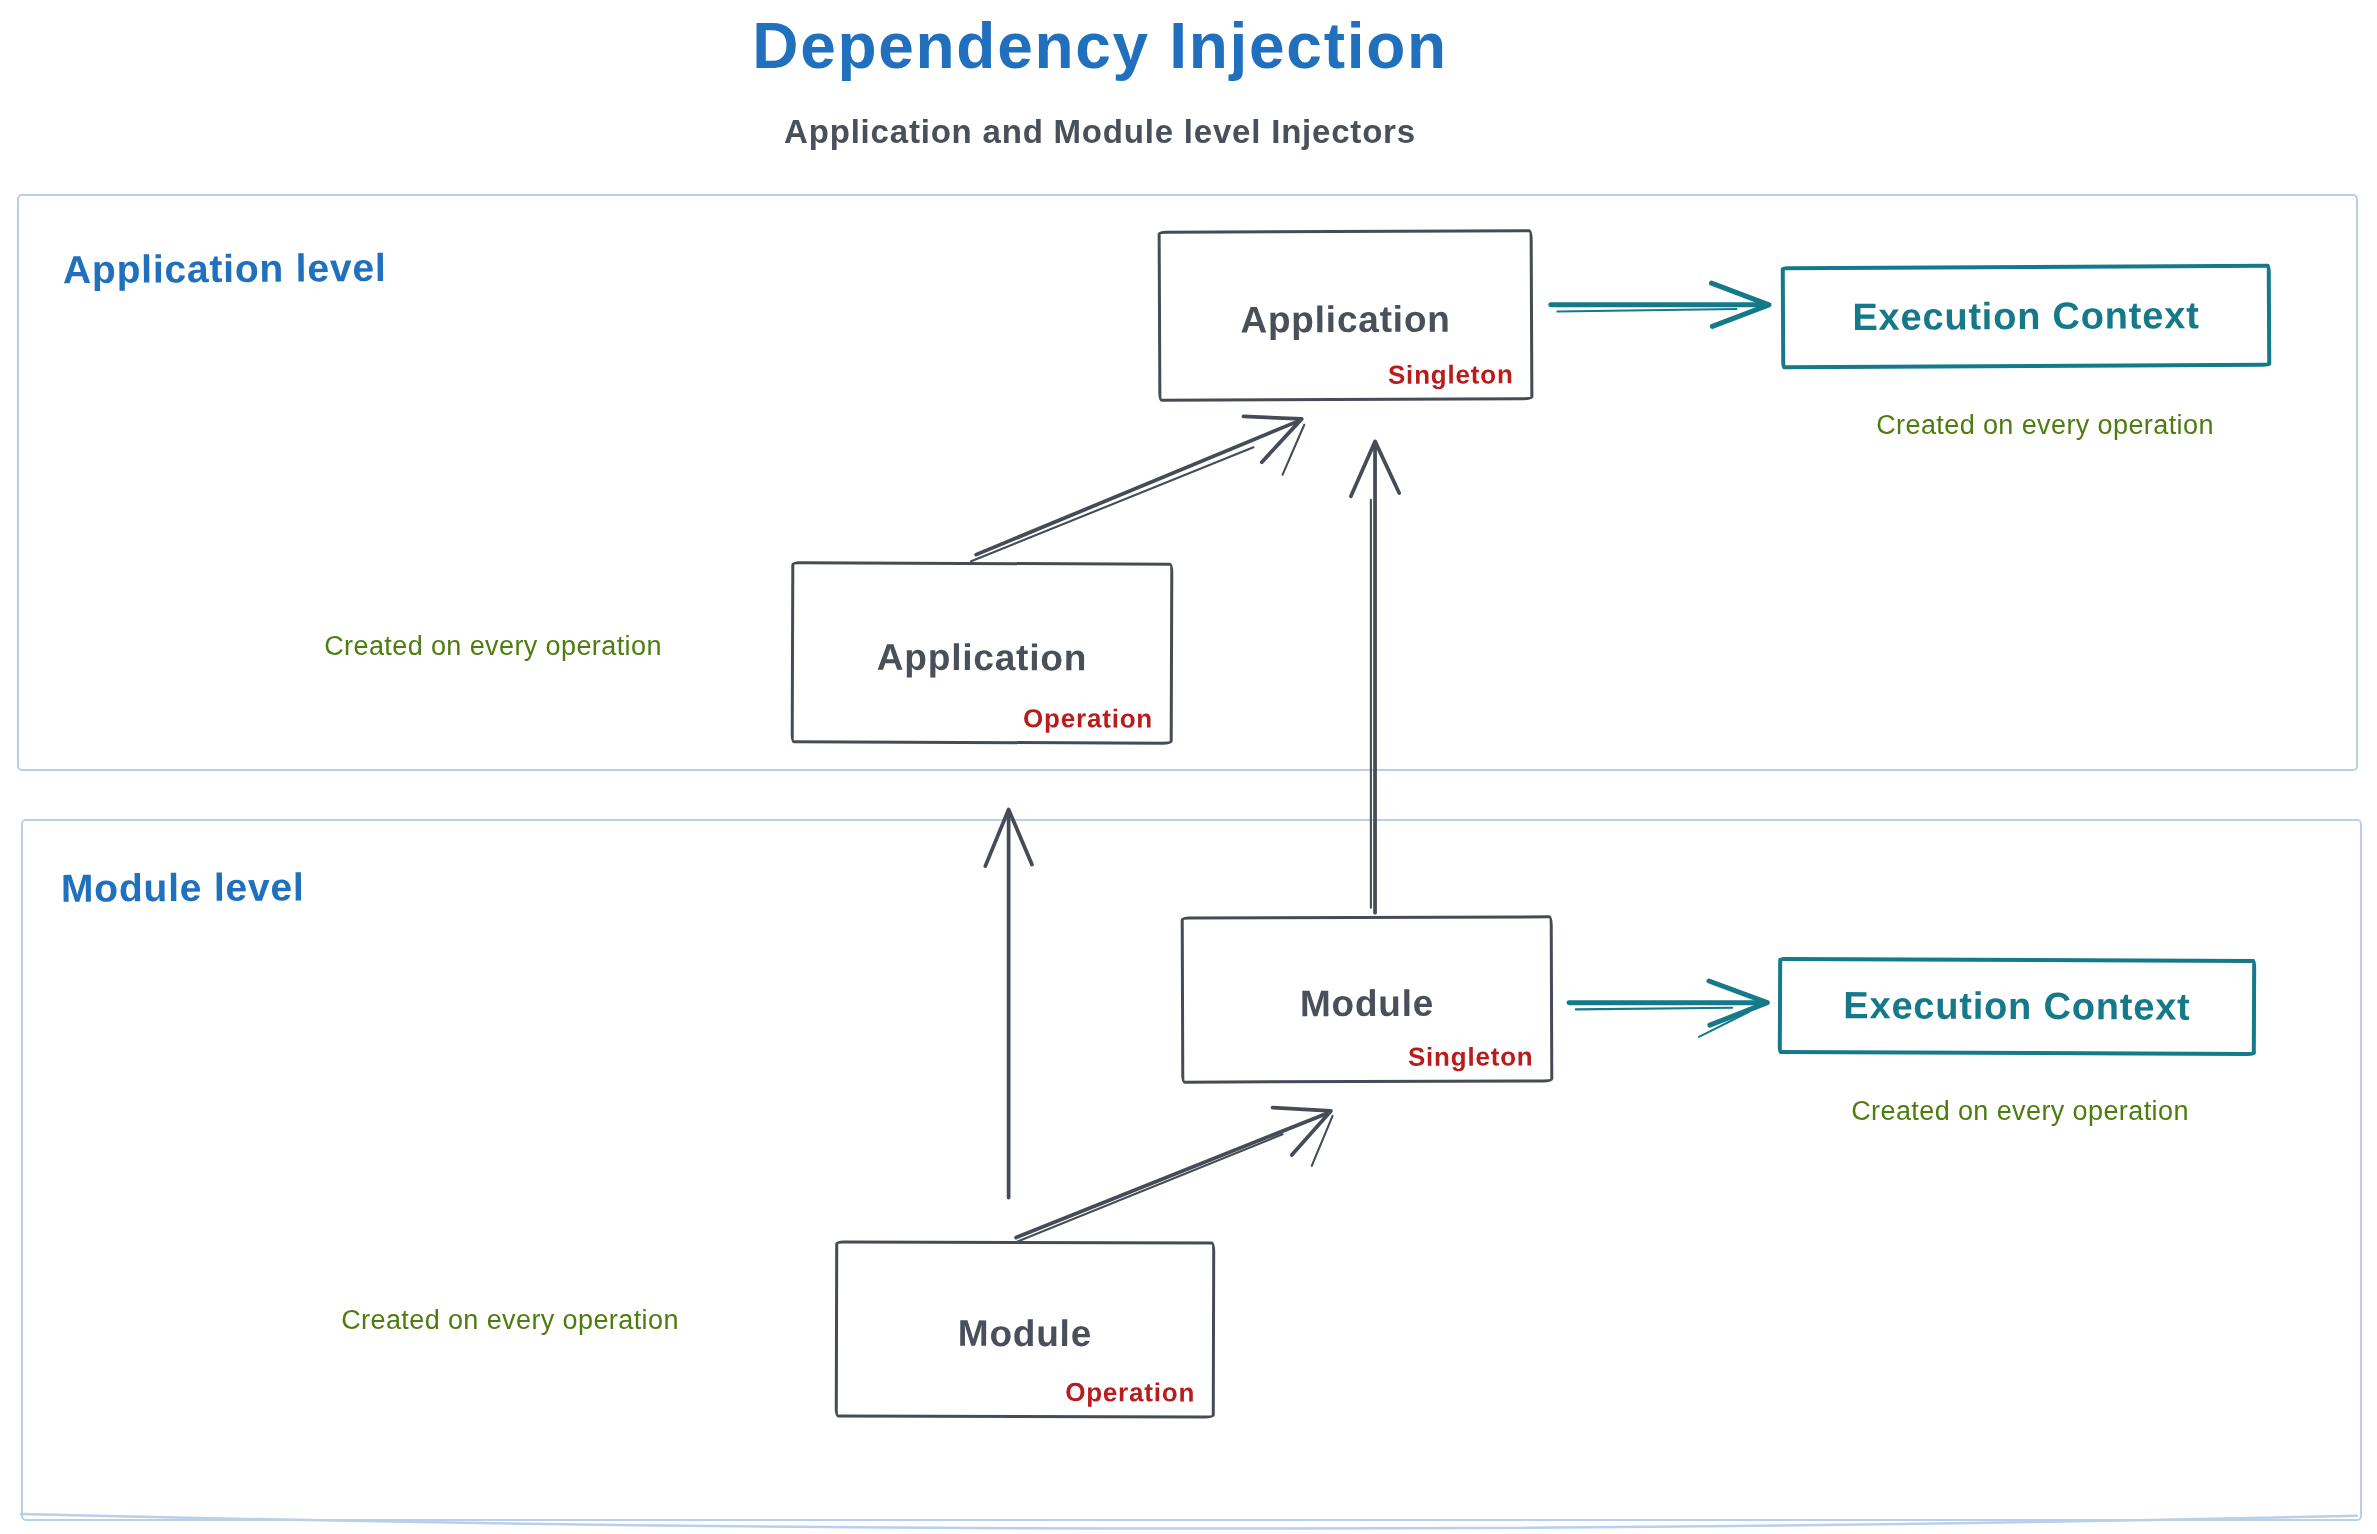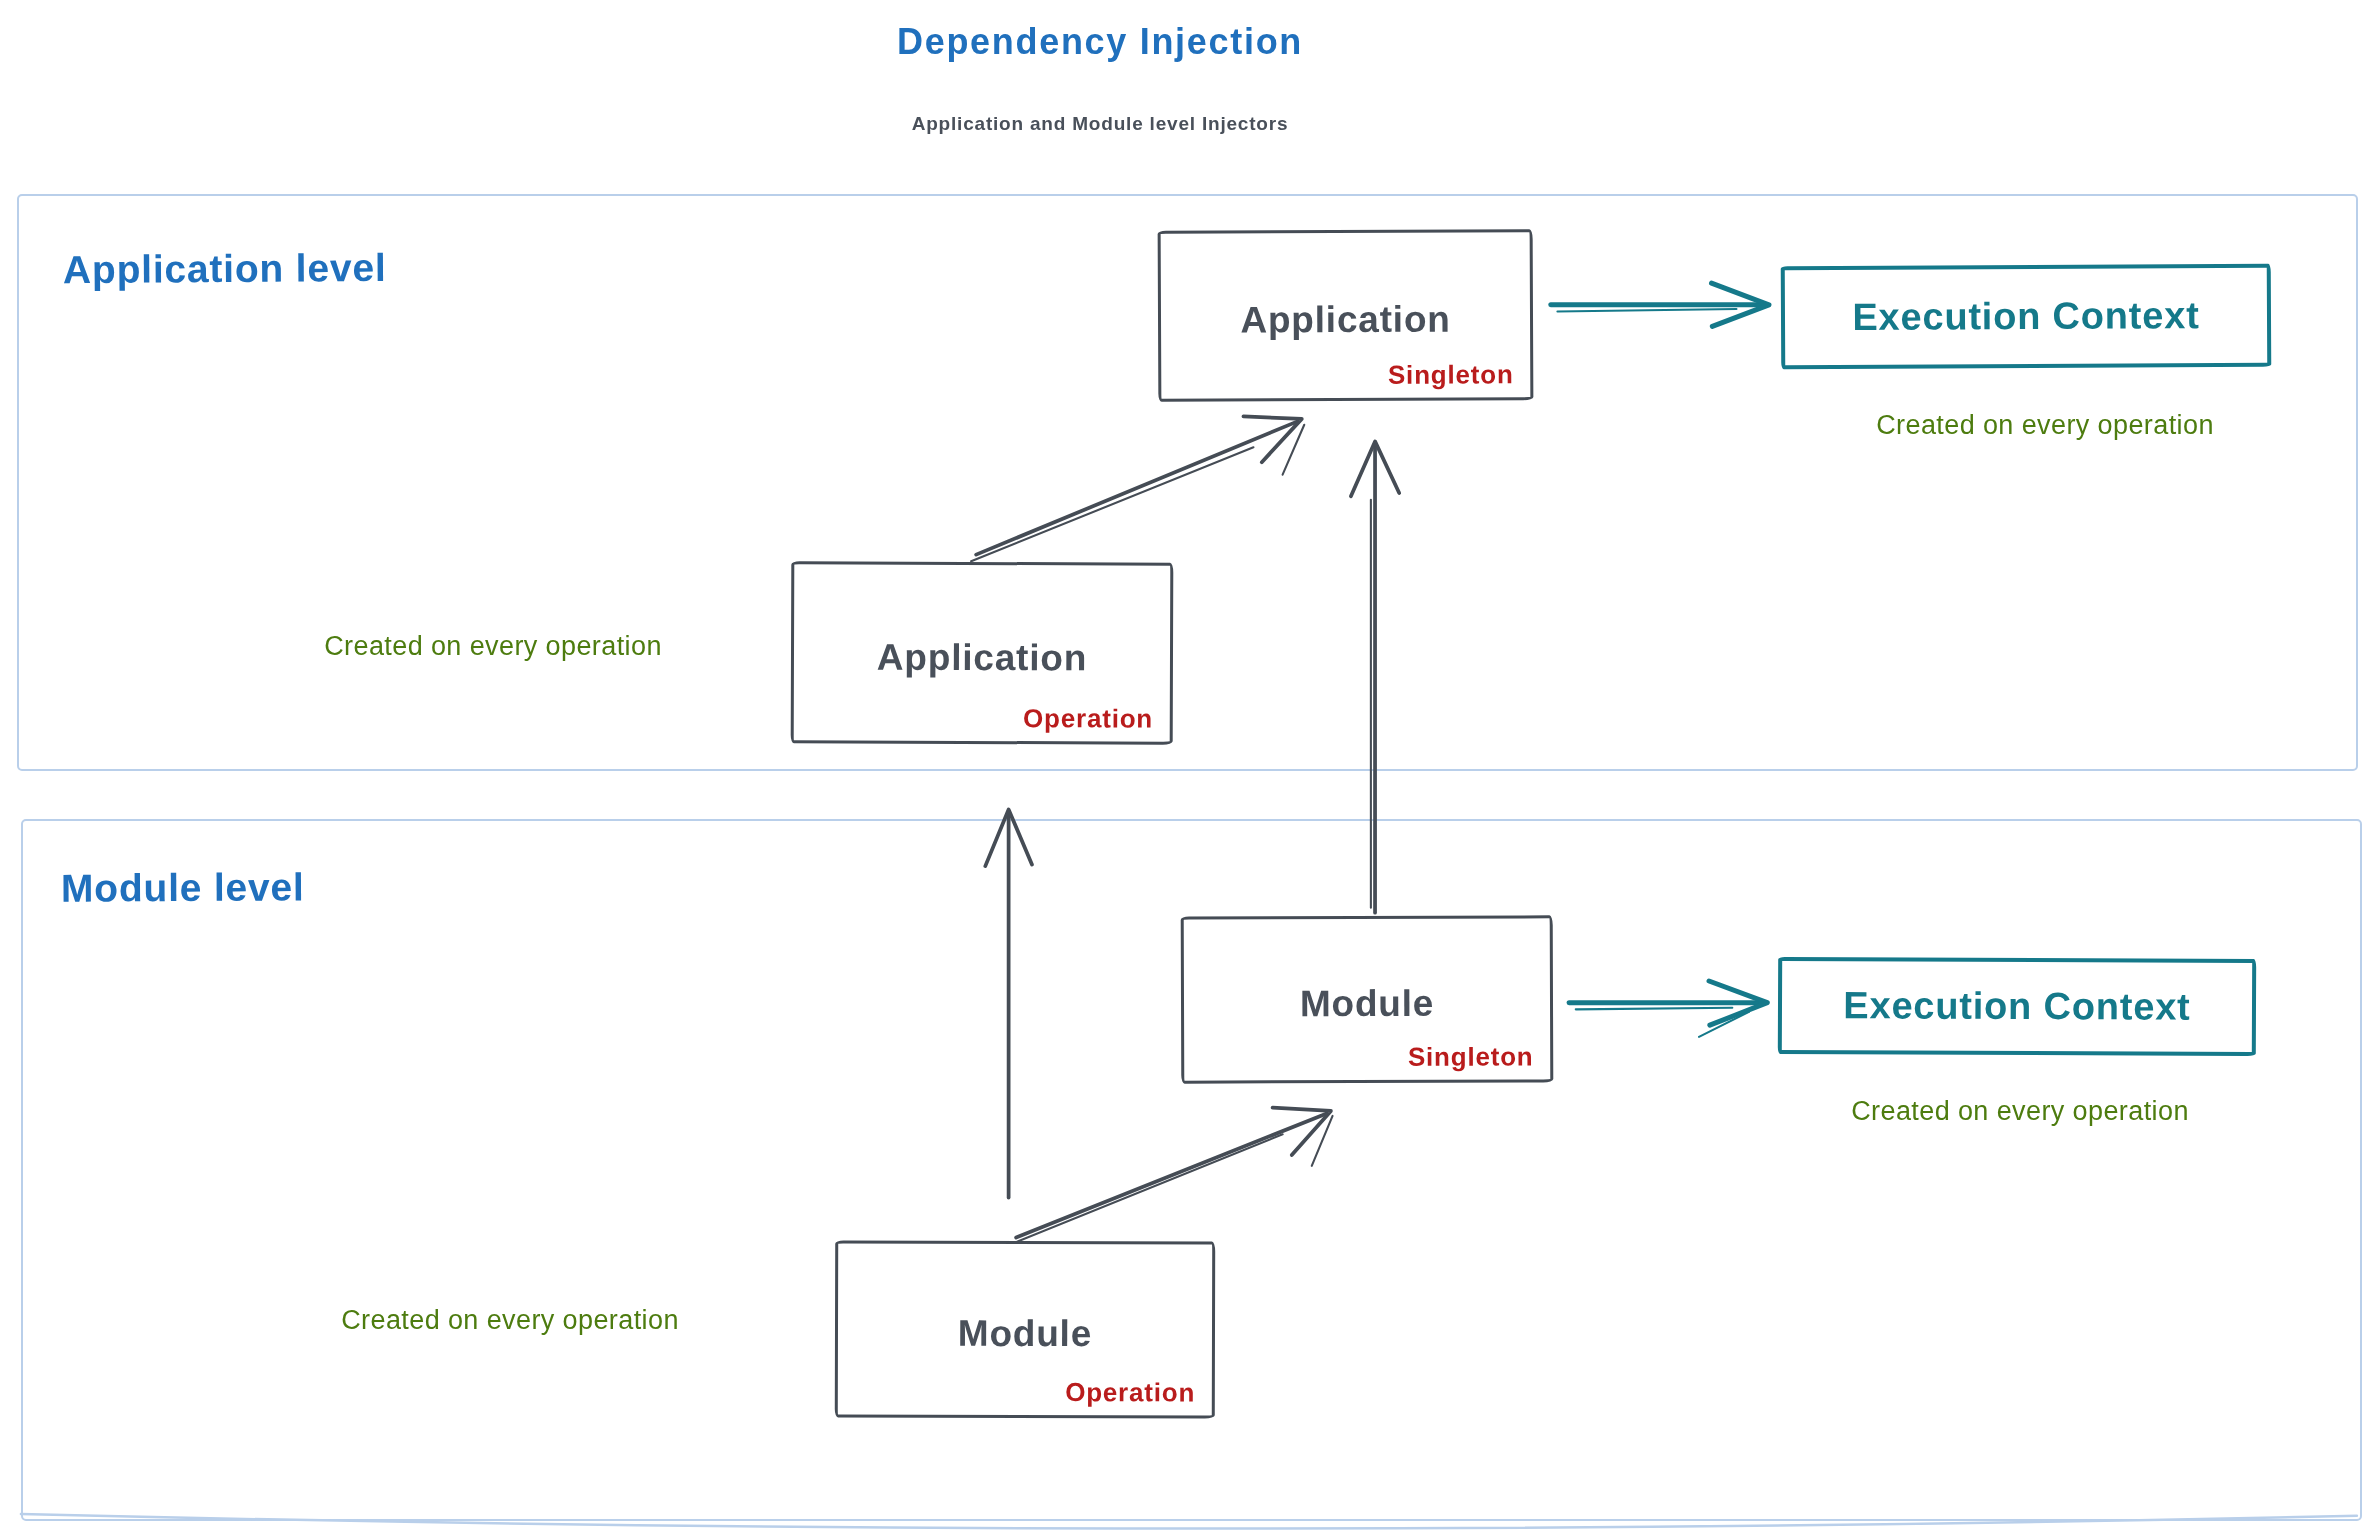--- a/index.html
+++ b/index.html
@@ -18,27 +18,27 @@
   #section-module      { left:21px;  top:819px; width:2337px; height:698px; }
   .section-label {
     position:absolute; color:#2070bd; font-size:39px; font-weight:600;
     letter-spacing:0.8px; white-space:nowrap;
   }
   #label-application { left:63px; top:247px; transform:rotate(-0.4deg); }
   #label-module      { left:61px; top:866px; transform:rotate(-0.3deg); }
 
   
   .page-title {
-    position:absolute; left:1100px; top:21px; transform:translateX(-50%);
-    color:#2070bd; font-size:36px; font-weight:700; letter-spacing:1.7px;
+    position:absolute; left:1100px; top:9px; transform:translateX(-50%);
+    color:#2070bd; font-size:64px; font-weight:700; letter-spacing:1.7px;
     white-space:nowrap;
   }
   .page-subtitle {
     position:absolute; left:1100px; top:113px; transform:translateX(-50%);
-    color:#49505a; font-size:19px; font-weight:600; letter-spacing:0.8px;
+    color:#49505a; font-size:33px; font-weight:600; letter-spacing:0.8px;
     white-space:nowrap;
   }
 
   
   .node {
     position:absolute; background:#ffffff;
     border:3.3px solid #454c55;
     border-radius:8.3px 3.3px 10px 3.3px / 3.3px 10px 3.3px 8.3px;
     display:flex; align-items:center; justify-content:center;
     box-sizing:border-box;

